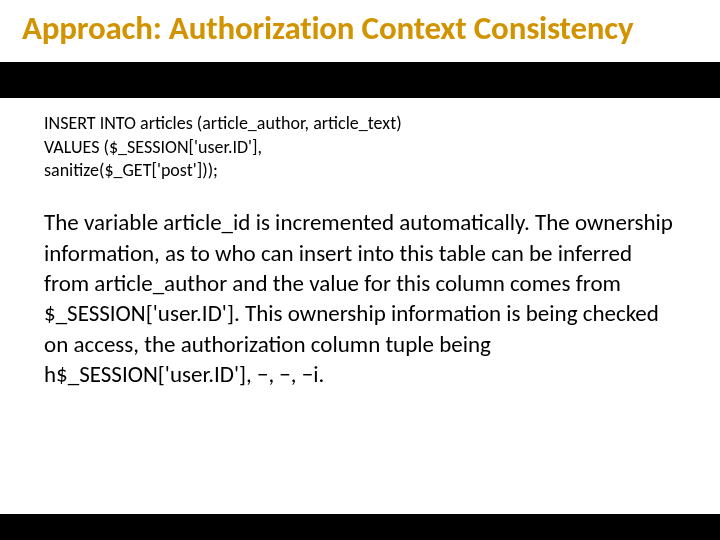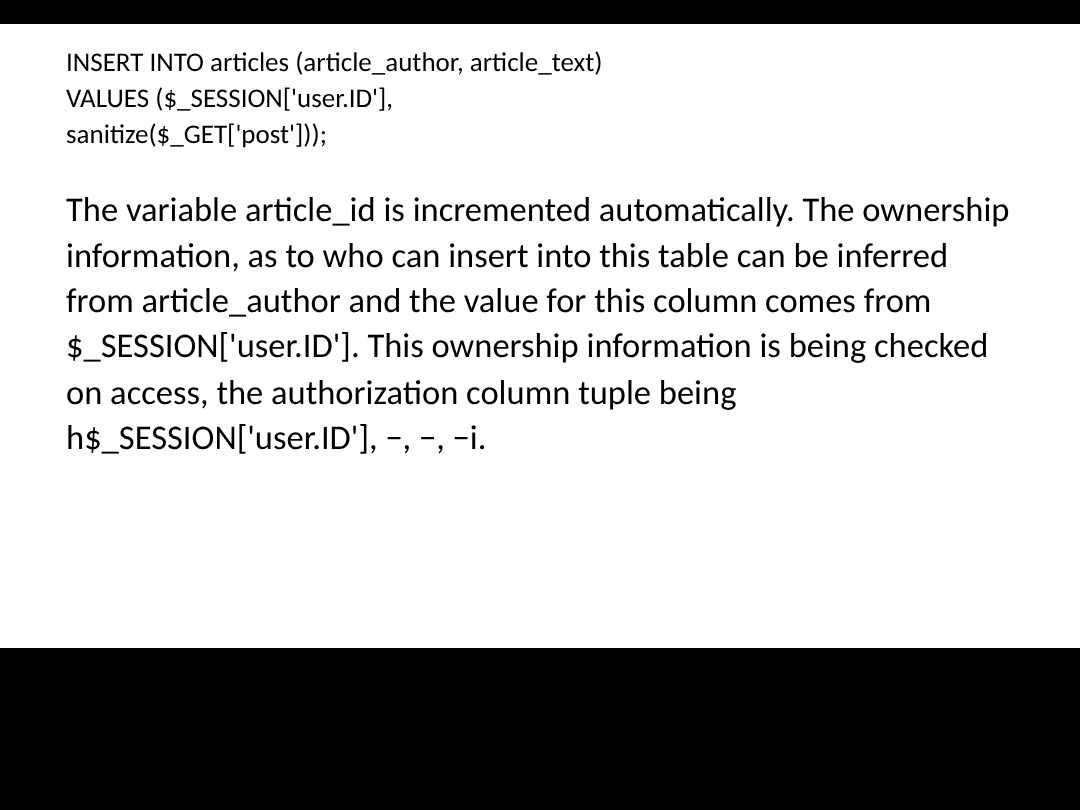--- a/index.html
+++ b/index.html
@@ -22,40 +22,43 @@
   }
   .title {
     color: #d29300;
     font-size: 33px;
     font-weight: 700;
     line-height: 1.15;
     letter-spacing: -0.2px;
   }
   .body-band {
     background: #fff;
-    margin-top: 16px;
+    margin-top: 36px;
     padding: 14px 42px 40px 44px;
     height: 416px;
   }
   .code {
     font-size: 18px;
     line-height: 1.32;
     color: #000;
     white-space: pre-wrap;
   }
   .para {
     font-size: 23px;
     line-height: 1.32;
     color: #000;
     margin-top: 24px;
   }
 </style>
 </head>
 <body>
 
 <div class="slide">
+  <div class="title-band">
+    <div class="title">Approach: Authorization Context Consistency</div>
+  </div>
   <div class="body-band">
     <div class="code"><span>INSERT INTO articles (article_author, article_text)</span>
 <span>VALUES ($_SESSION['user.ID'],</span>
 <span>sanitize($_GET['post']));</span></div>
     <div class="para">The variable article_id is incremented automatically. The ownership information, as to who can insert into this table can be inferred from article_author and the value for this column comes from $_SESSION['user.ID']. This ownership information is being checked on access, the authorization column tuple being h$_SESSION['user.ID'], −, −, −i.</div>
   </div>
 </div>
 
 </body></html>

